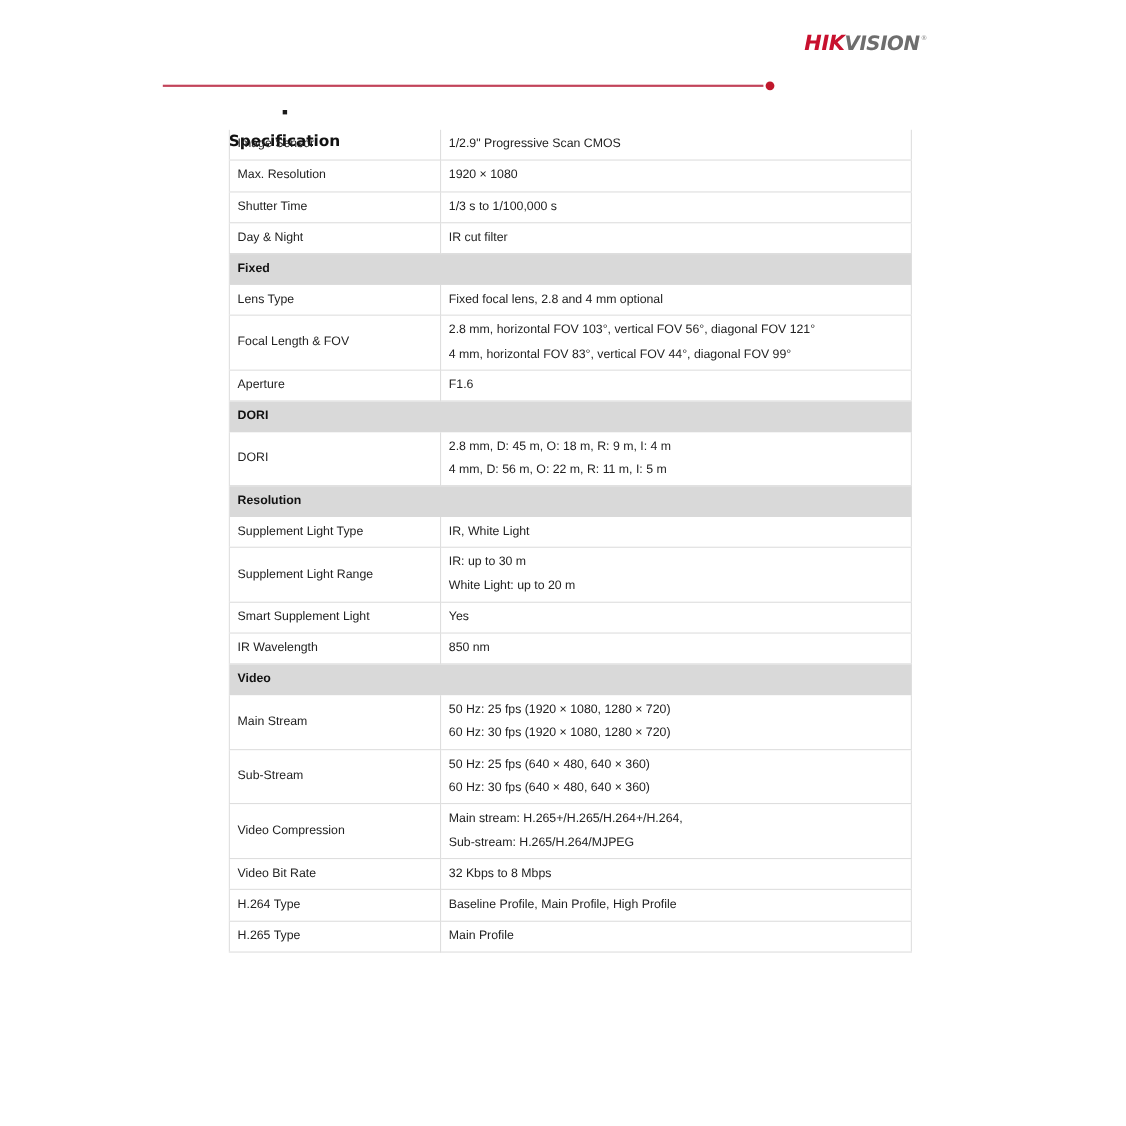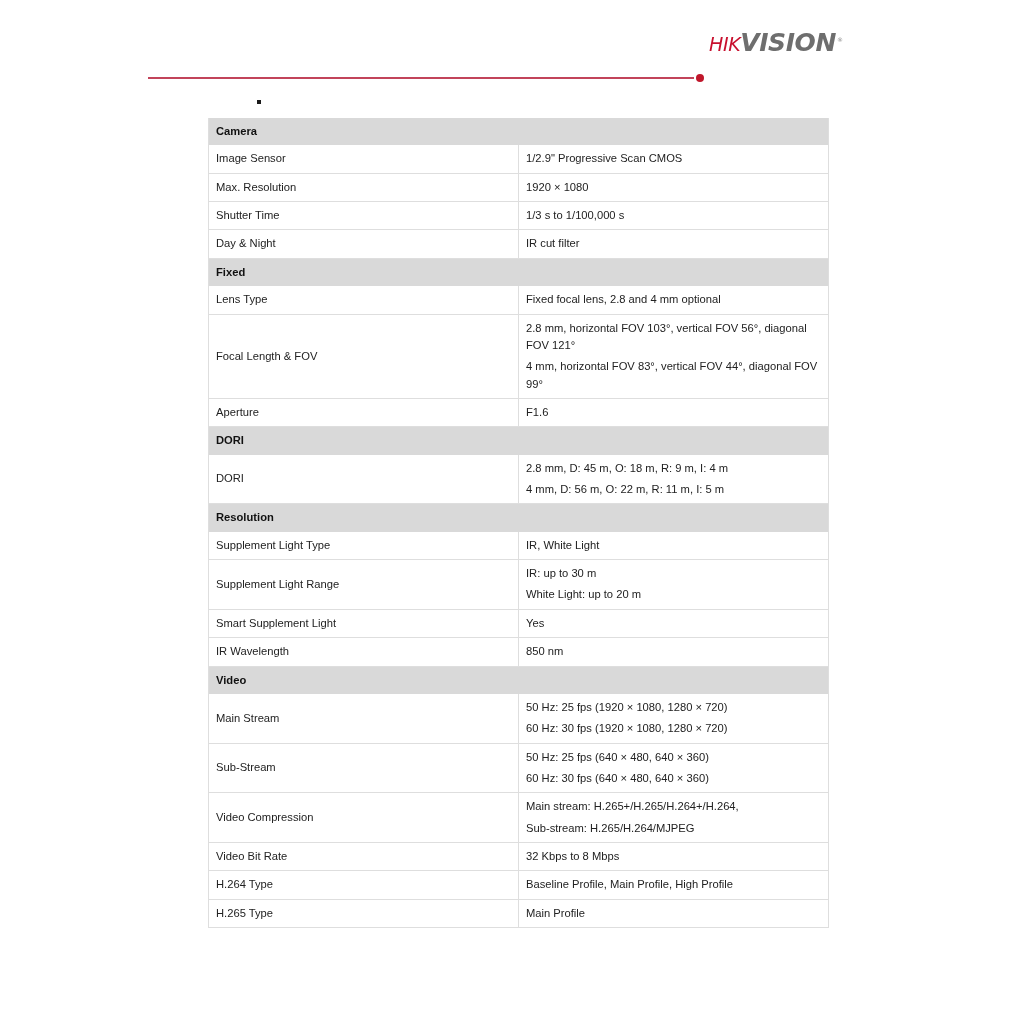--- a/index.html
+++ b/index.html
@@ -19,32 +19,32 @@
   
   .logo-area {
     position: absolute;
     top: 30px;
     right: 182px;
     display: flex;
     align-items: baseline;
   }
   .logo-hik {
     font-family: "DejaVu Sans", sans-serif;
-    font-weight: 400;
+    font-weight: 700;
     font-style: italic;
     font-size: 19px;
     letter-spacing: -0.4px;
     color: #c8102e;
     line-height: 1;
   }
   .logo-vision {
     font-family: "DejaVu Sans", sans-serif;
     font-weight: 700;
     font-style: italic;
-    font-size: 25px;
+    font-size: 18px;
     letter-spacing: -0.4px;
     color: #6e6e6e;
     line-height: 1;
   }
   .logo-tm {
     font-family: "DejaVu Sans", sans-serif;
     font-size: 6px;
     color: #8a8a8a;
     position: relative;
     top: -9px;
@@ -173,23 +173,20 @@
   <div class="rule-dot"></div>
 </div>
 
 <div class="spec-title">
   <span class="spec-bullet"></span>
   <span class="spec-title-text">Specification</span>
 </div>
 
 <table class="spec-table">
   <tbody id="spec-body">
-      <tr class="section-row">
-        <td colspan="2">Camera</td>
-      </tr>
       <tr class="data-row first-after-section">
         <td class="k">Image Sensor</td>
         <td class="v">
           <span class="v-line">1/2.9" Progressive Scan CMOS</span>
         </td>
       </tr>
       <tr class="data-row">
         <td class="k">Max. Resolution</td>
         <td class="v">
           <span class="v-line">1920 × 1080</span>

